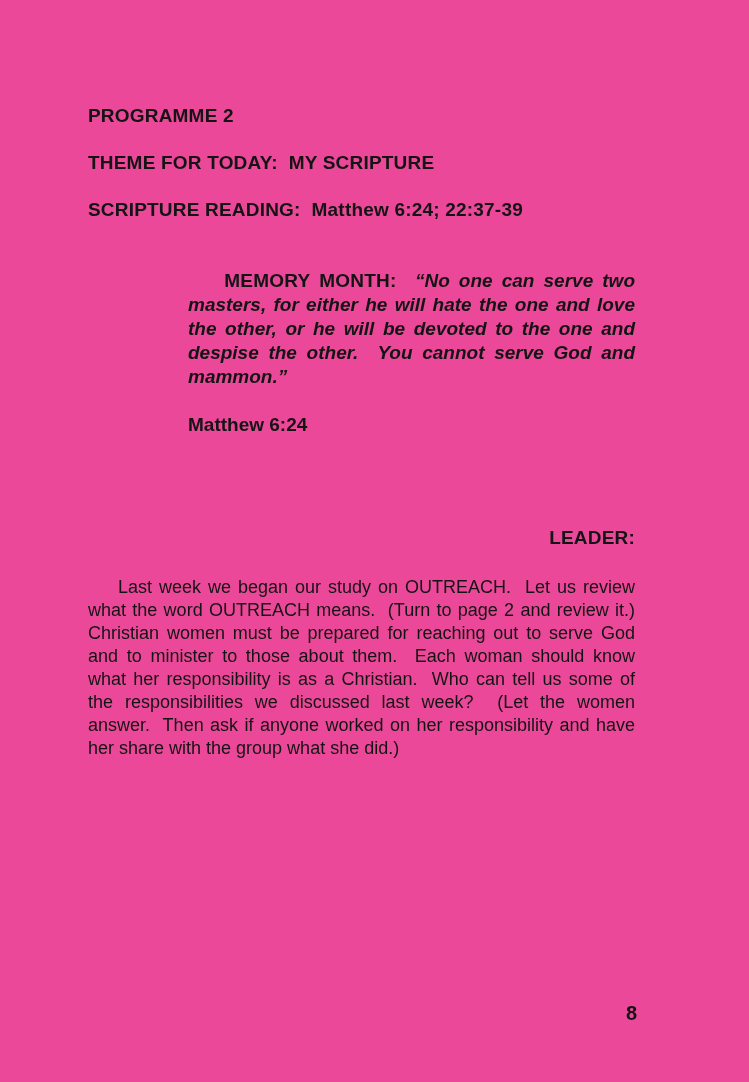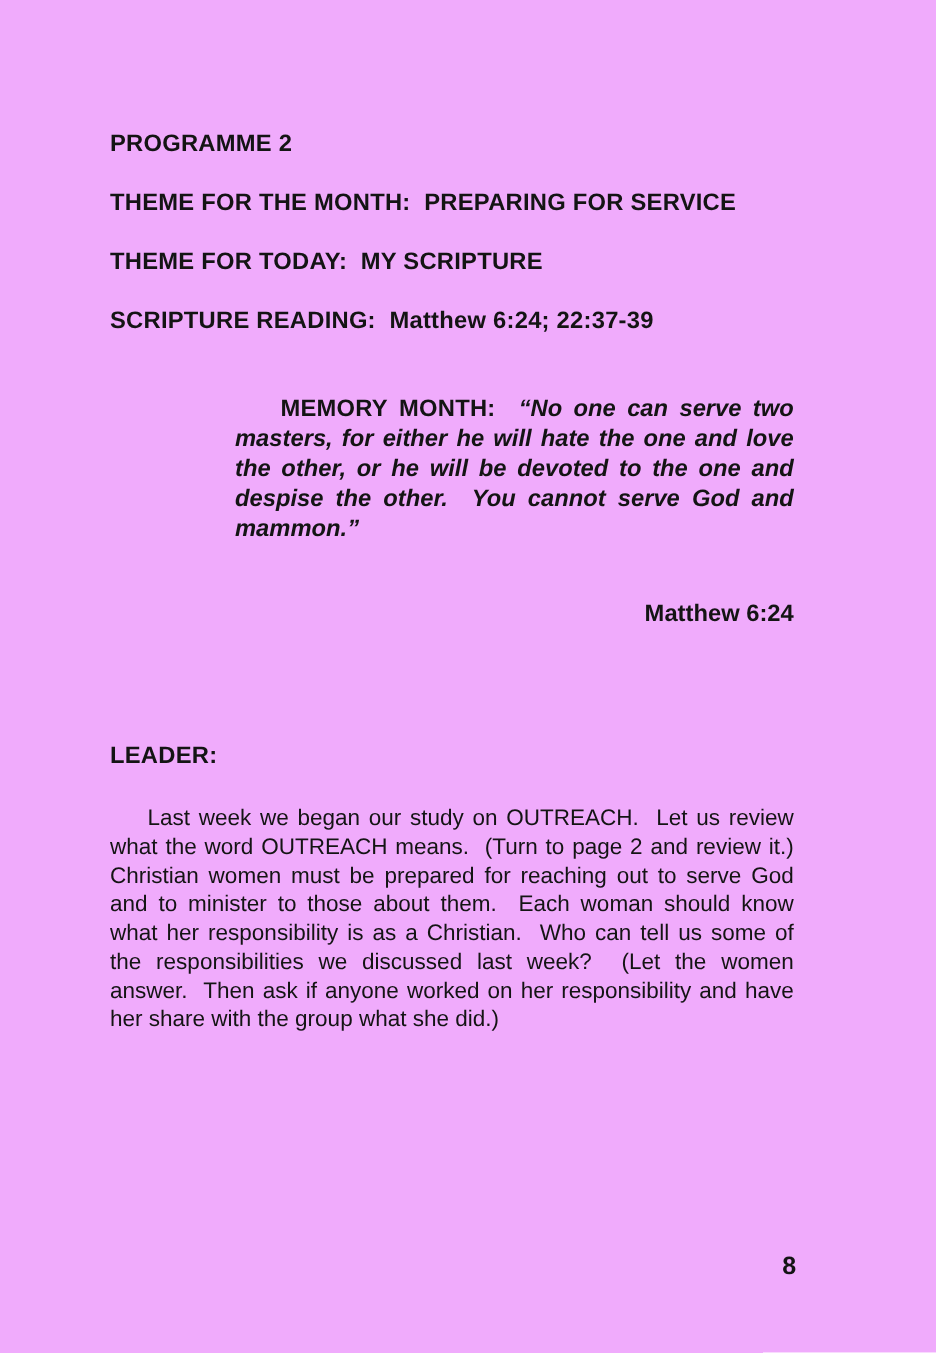--- a/index.html
+++ b/index.html
@@ -1,21 +1,21 @@
 <!DOCTYPE html>
 <html><head>
 <meta charset="utf-8">
 <style>
   * { box-sizing: border-box; }
   html, body { margin: 0; padding: 0; background: #ffffff; }
   .page {
     position: relative;
     width: 749px;
     height: 1082px;
-    background: #f0abfc;
+    background: #ec4899;
     color: #141414;
     font-family: "Liberation Sans", sans-serif;
     padding: 104px 114px 0 88px;
     overflow: hidden;
   }
   .heading {
     font-weight: 700;
     font-size: 19px;
     line-height: 23px;
     letter-spacing: 0.2px;
@@ -33,32 +33,31 @@
   }
   .mv-label {
     font-weight: 700;
     letter-spacing: 0.2px;
   }
   .mv-text {
     font-weight: 700;
     font-style: italic;
   }
   .mv-ref {
-    text-align: right;
     text-indent: 0;
     font-weight: 700;
     line-height: 24px;
-    margin-top: 20px;
   }
   .leader-label {
     font-weight: 700;
     font-size: 19px;
     line-height: 23px;
     letter-spacing: 0.2px;
     margin: 41px 0 27px 0;
+    text-align: right;
   }
   .body-para {
     font-size: 18px;
     line-height: 23px;
     text-align: justify;
     text-indent: 30px;
     margin: 0 0 23px 0;
     white-space: pre-wrap;
   }
   .quote-italic {
@@ -72,21 +71,20 @@
     font-weight: 700;
     font-size: 20px;
   }
 </style>
 </head>
 <body>
 
 <div class="page">
 
   <div class="heading">PROGRAMME 2</div>
-  <div class="heading">THEME FOR THE MONTH:  PREPARING FOR SERVICE</div>
   <div class="heading">THEME FOR TODAY:  MY SCRIPTURE</div>
   <div class="heading">SCRIPTURE READING:  Matthew 6:24; 22:37-39</div>
 
   <div class="memory-verse">
     <span class="mv-label">MEMORY MONTH:  </span><span class="mv-text">“No one can serve two masters, for either he will hate the one and love the other, or he will be devoted to the one and despise the other.  You cannot serve God and mammon.”</span>
     <div class="mv-ref">Matthew 6:24</div>
   </div>
 
   <div class="leader-label">LEADER:</div>
 

